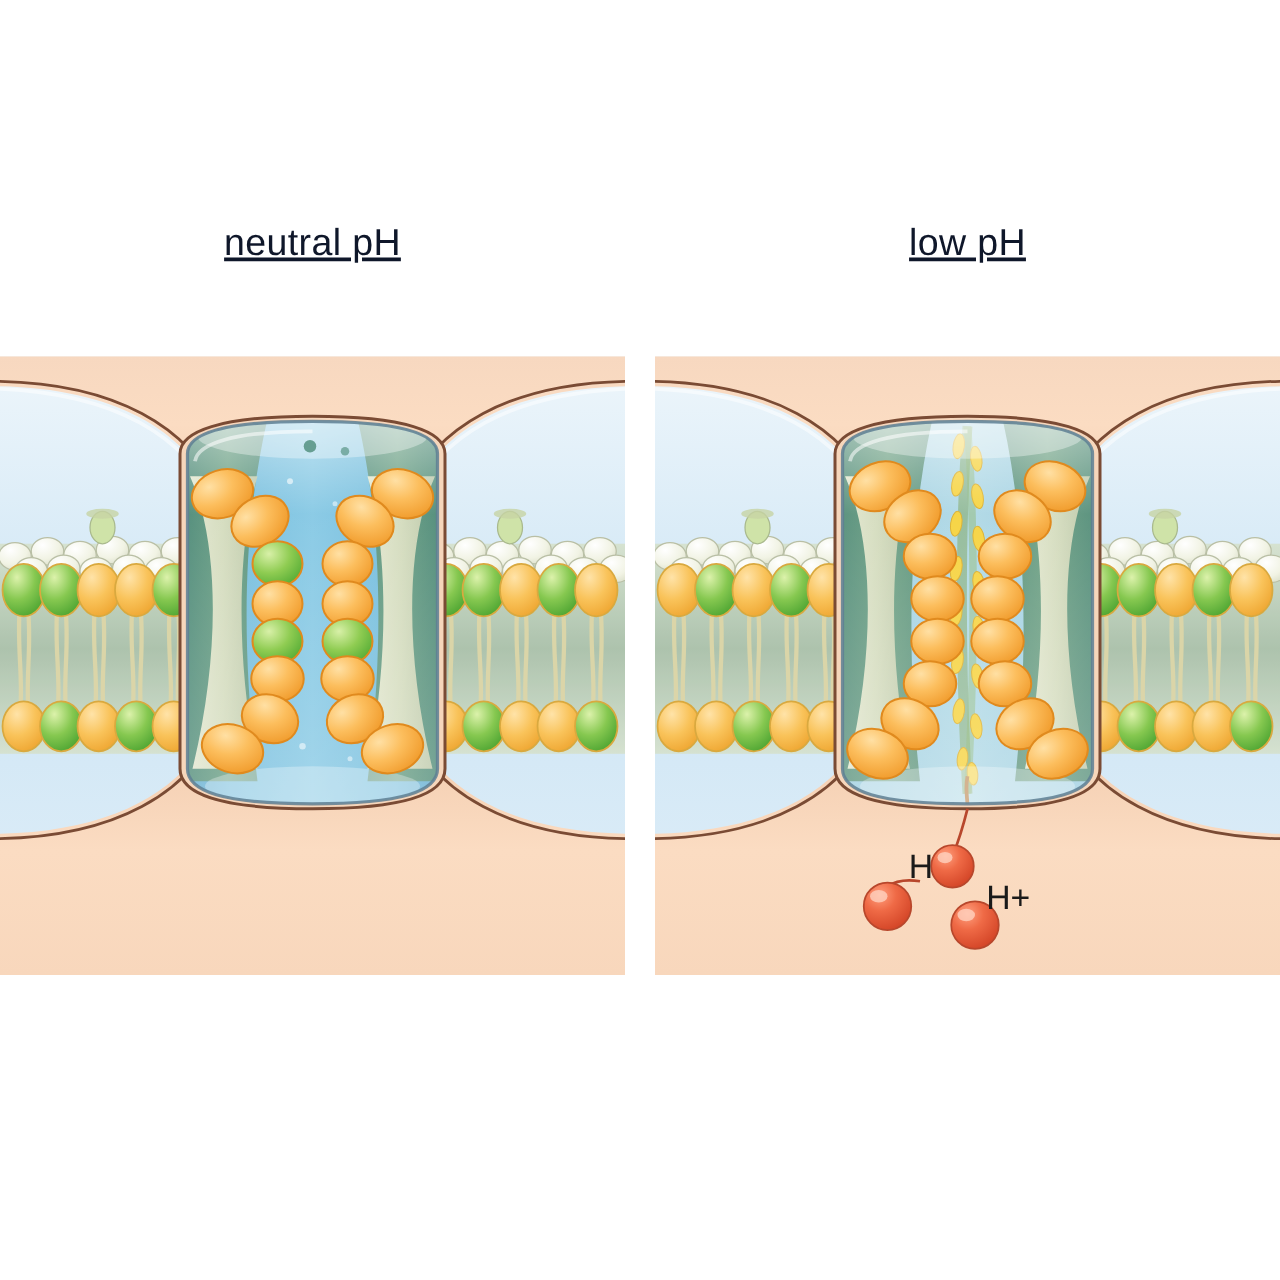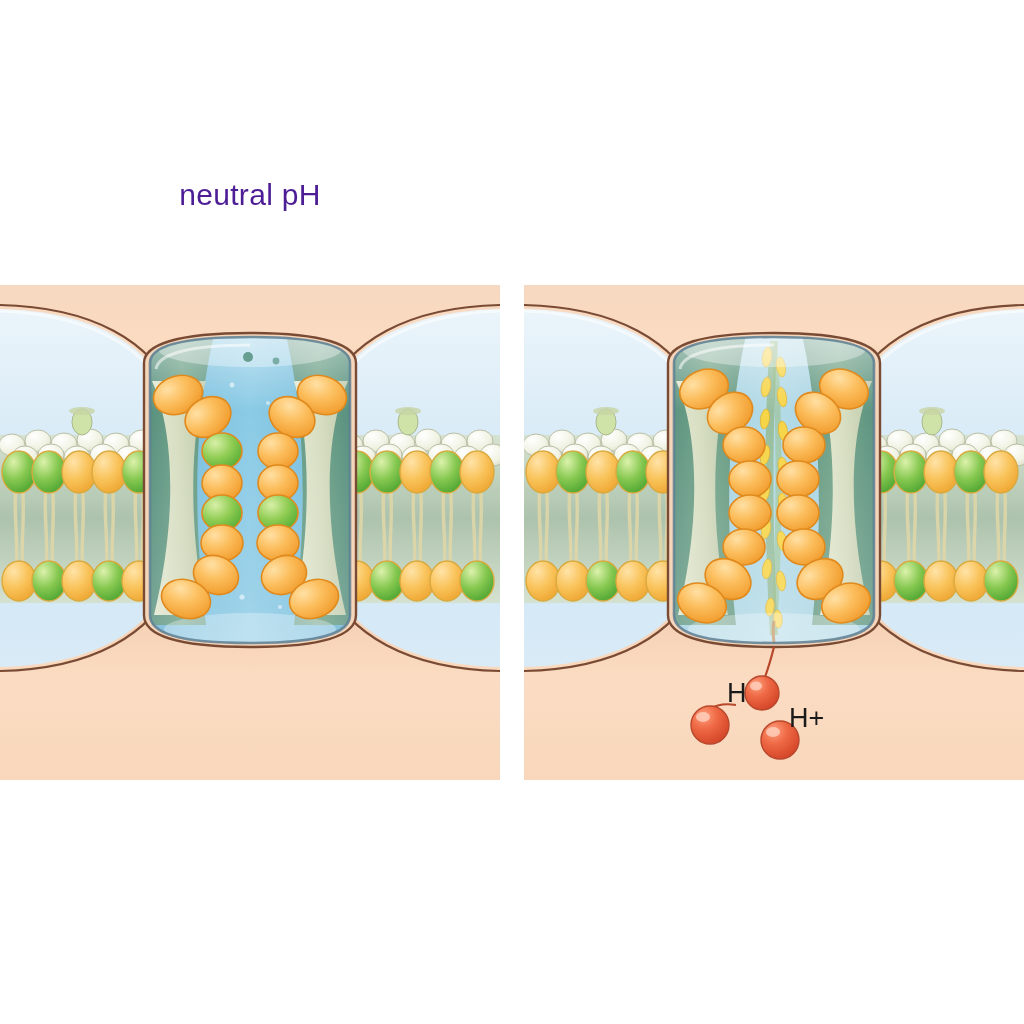--- a/index.html
+++ b/index.html
@@ -8,22 +8,23 @@
     background:#ffffff;
     font-family:"Liberation Sans", sans-serif;
     overflow:hidden;
   }
   #figure{position:relative;width:1024px;height:1024px;}
   .panel{position:absolute;top:0;height:1024px;width:500px;}
   #panel-left{left:0;}
   #panel-right{left:524px;}
   .panel-label{
     position:absolute;top:178px;width:100%;text-align:center;
-    font-size:30px;color:#4c1d95;letter-spacing:.3px;
+    font-size:30px;color:#0f172a;letter-spacing:.3px;
     font-family:"Liberation Sans", sans-serif;
+    text-decoration:underline;
   }
   .stage{position:absolute;left:0;top:285px;width:500px;height:495px;}
   svg{display:block;}
   .proton-label{
     position:absolute;font-size:27px;color:#1a1a1a;
     font-family:"Liberation Sans", sans-serif;
   }
 </style>
 </head>
 <body>
@@ -276,20 +277,21 @@
           <path d="M150,78 C150,62 178,52 250,52 C322,52 350,62 350,78
                    L350,330 C350,348 322,358 250,358 C178,358 150,348 150,330 Z" fill="none" stroke="#5e7f93" stroke-width="2.6" opacity="0.85"></path>
           <path d="M156,84 C158,70 186,60 250,60" fill="none" stroke="#ffffff" stroke-width="3" opacity="0.55"></path>
         </g>
       </svg>
     </div>
   </div>
 
   <div class="panel" id="panel-right">
 
+    <div class="panel-label">low pH</div>
 
     <div class="stage">
       <svg width="500" height="495" viewBox="0 0 500 495">
         <defs>
           <linearGradient id="skyR" x1="0" y1="0" x2="0" y2="1">
             <stop offset="0" stop-color="#eef6fb"></stop>
             <stop offset="0.45" stop-color="#cfe6f5"></stop>
             <stop offset="1" stop-color="#dfeef8"></stop>
           </linearGradient>
           <linearGradient id="peachR" x1="0" y1="0" x2="0" y2="1">

